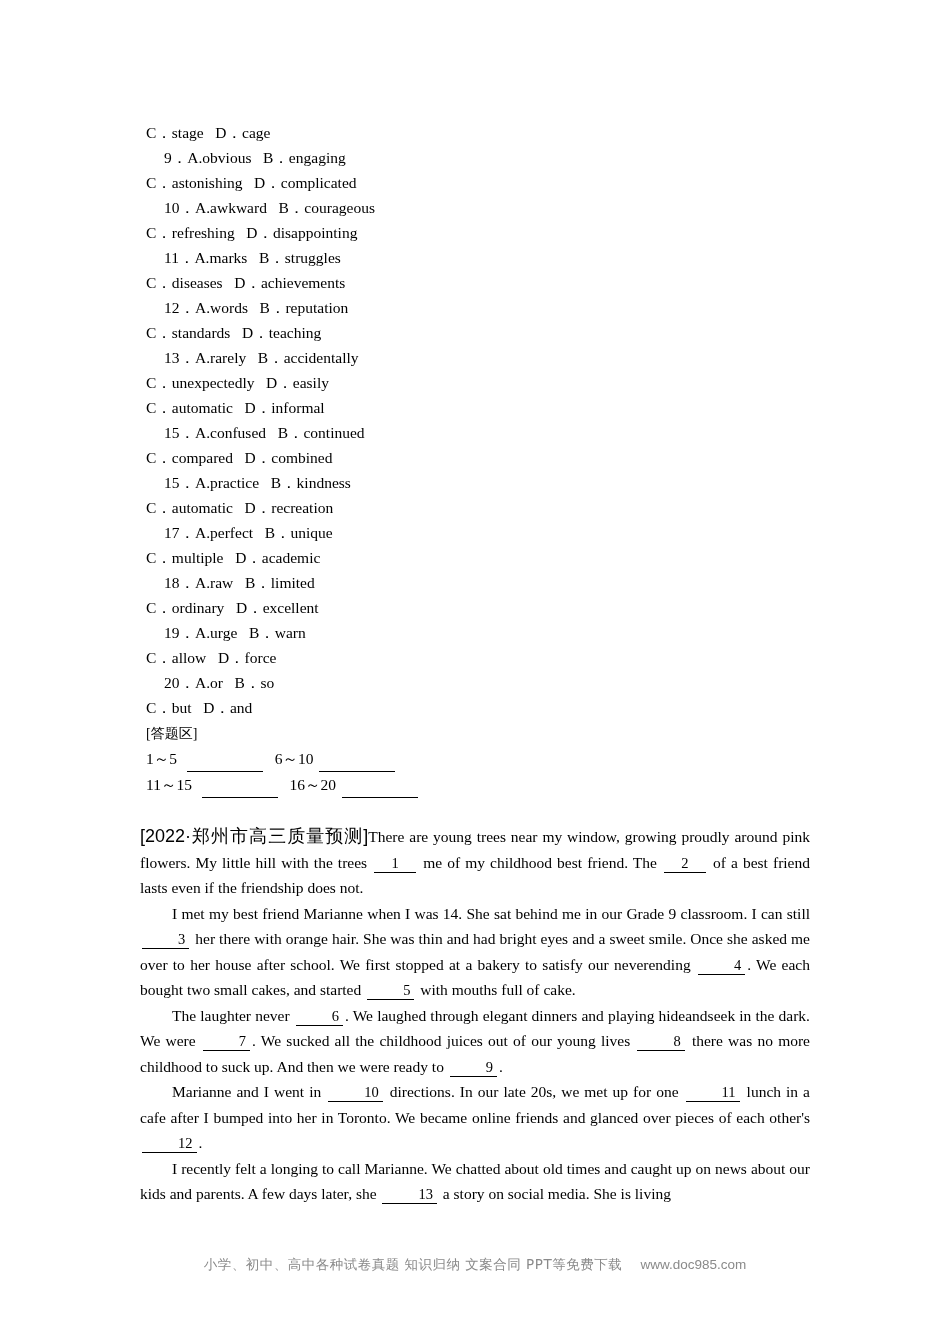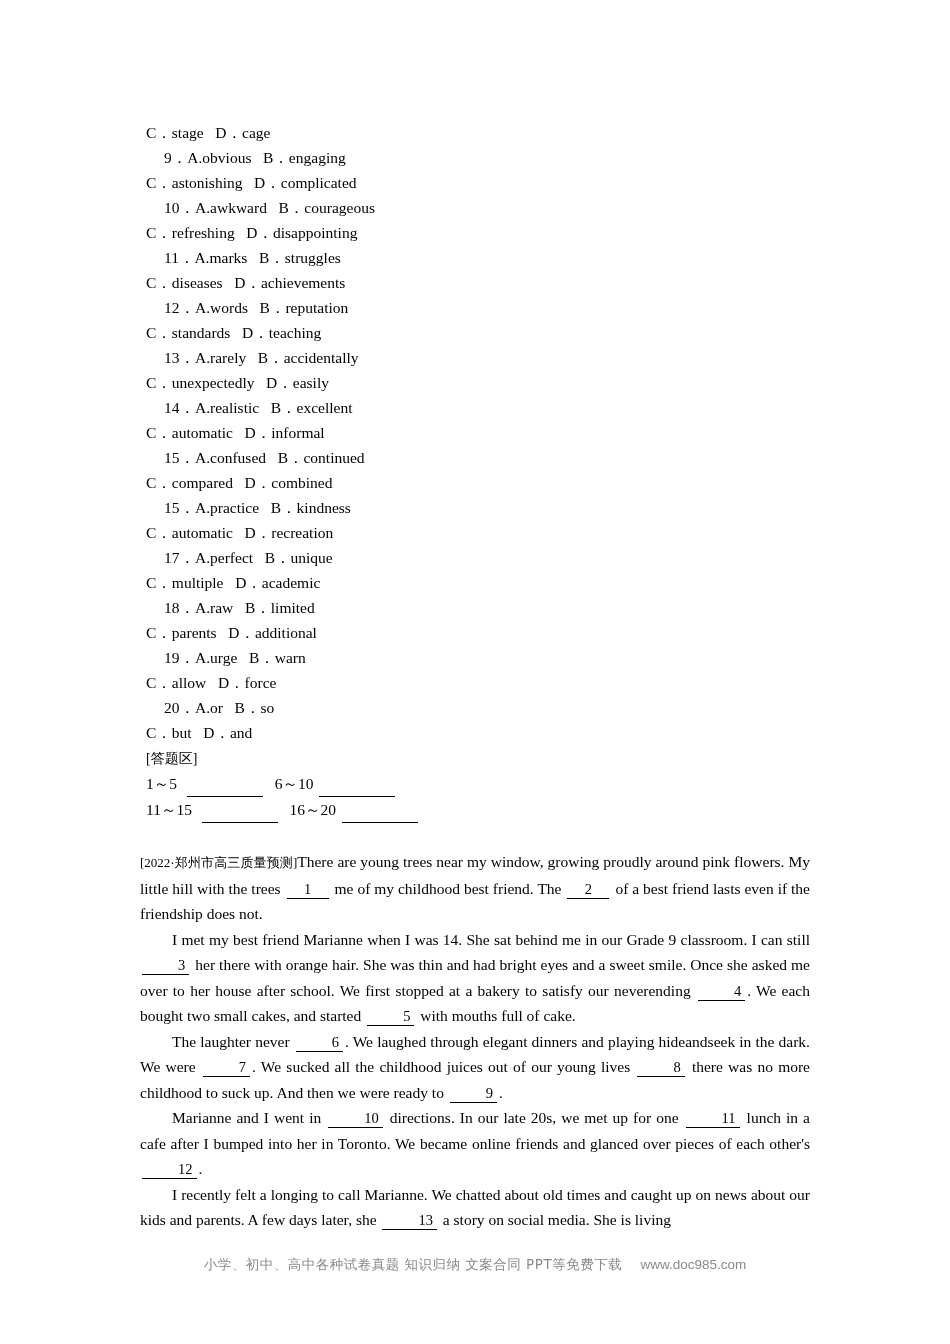--- a/index.html
+++ b/index.html
@@ -61,22 +61,22 @@
     text-justify: inter-word;
   }
   .passage p {
     margin: 0 0 0 0;
     text-indent: 0;
   }
   .passage p.ind {
     text-indent: 32px;
   }
   .src {
-    font-family: Liberation Serif, serif;
-    font-size: 13px;
+    font-family: Liberation Sans, sans-serif;
+    font-size: 18px;
   }
   .gap {
     display: inline-block;
     border-bottom: 1px solid #000;
     text-align: center;
     min-width: 34px;
     padding: 0 4px;
     font-size: 14.5px;
     line-height: 18px;
     margin: 0 2px;
@@ -104,30 +104,29 @@
       <div class="opt-line indent">9．A.obvious   B．engaging</div>
       <div class="opt-line">C．astonishing   D．complicated</div>
       <div class="opt-line indent">10．A.awkward   B．courageous</div>
       <div class="opt-line">C．refreshing   D．disappointing</div>
       <div class="opt-line indent">11．A.marks   B．struggles</div>
       <div class="opt-line">C．diseases   D．achievements</div>
       <div class="opt-line indent">12．A.words   B．reputation</div>
       <div class="opt-line">C．standards   D．teaching</div>
       <div class="opt-line indent">13．A.rarely   B．accidentally</div>
       <div class="opt-line">C．unexpectedly   D．easily</div>
-      <div class="opt-line indent">14．A.realistic   B．excellent</div>
       <div class="opt-line">C．automatic   D．informal</div>
       <div class="opt-line indent">15．A.confused   B．continued</div>
       <div class="opt-line">C．compared   D．combined</div>
       <div class="opt-line indent">15．A.practice   B．kindness</div>
       <div class="opt-line">C．automatic   D．recreation</div>
       <div class="opt-line indent">17．A.perfect   B．unique</div>
       <div class="opt-line">C．multiple   D．academic</div>
       <div class="opt-line indent">18．A.raw   B．limited</div>
-      <div class="opt-line">C．parents   D．additional</div>
+      <div class="opt-line">C．ordinary   D．excellent</div>
       <div class="opt-line indent">19．A.urge   B．warn</div>
       <div class="opt-line">C．allow   D．force</div>
       <div class="opt-line indent">20．A.or   B．so</div>
       <div class="opt-line">C．but   D．and</div>
     </div>
 
   <div class="answer-head">[答题区]</div>
   <div class="answer-rows">
       <div class="answer-row"><span>1～5</span><span class="blank-u" style="width: 76px; margin-left: 10px;">&nbsp;</span><span>   </span><span>6～10</span><span class="blank-u" style="width: 76px; margin-left: 6px;">&nbsp;</span></div>
       <div class="answer-row"><span>11～15</span><span class="blank-u" style="width: 76px; margin-left: 10px;">&nbsp;</span><span>   </span><span>16～20</span><span class="blank-u" style="width: 76px; margin-left: 6px;">&nbsp;</span></div>

